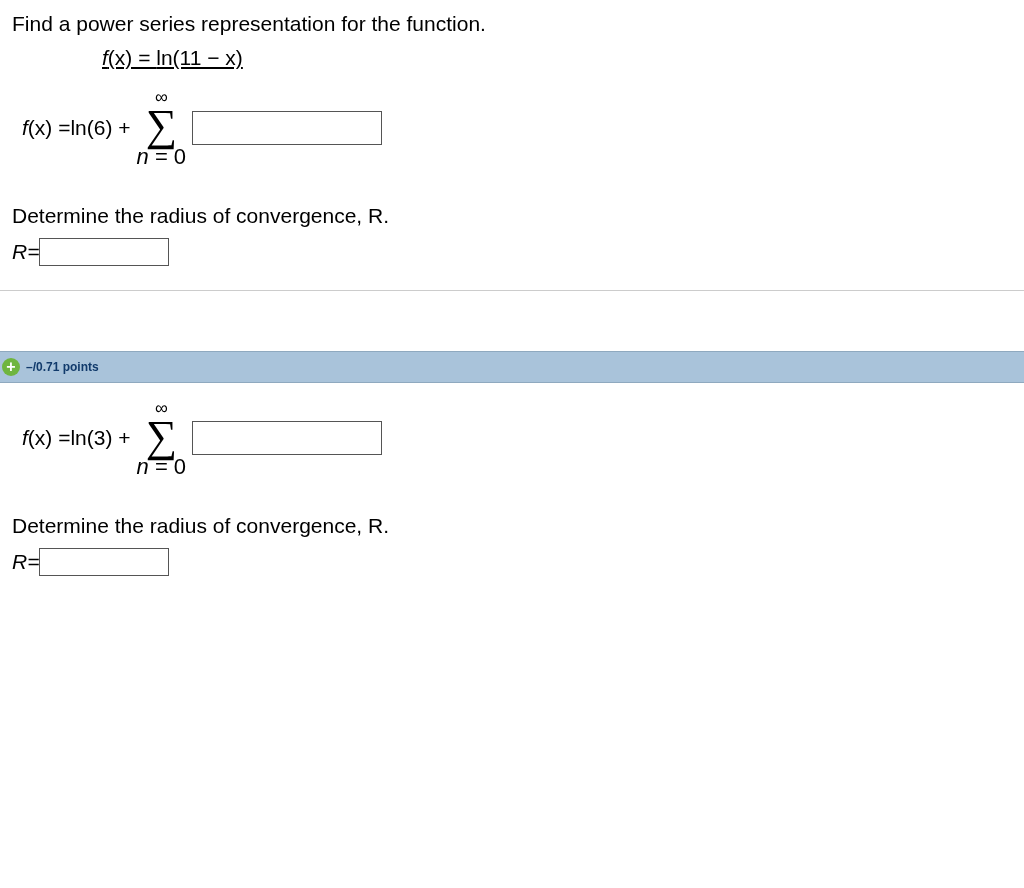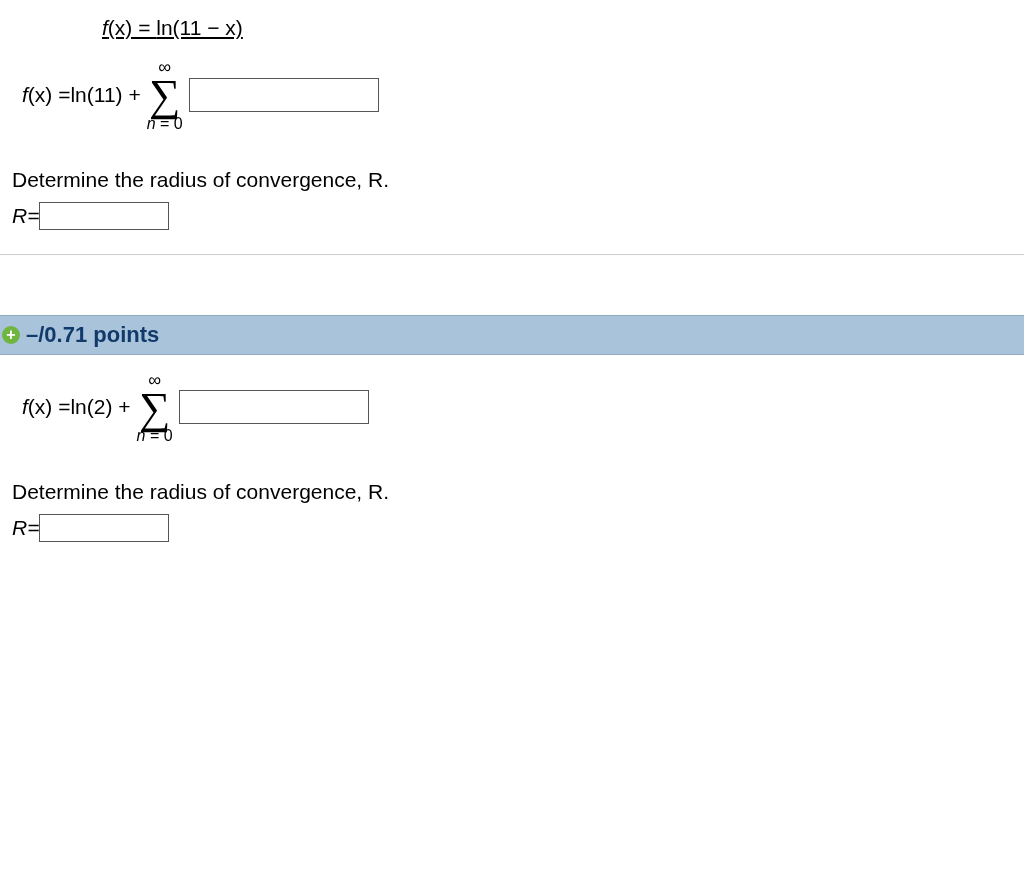--- a/index.html
+++ b/index.html
@@ -41,21 +41,21 @@
   }
   .sum-wrap .top {
     font-size: 18px;
   }
   .sum-wrap .sigma {
     font-size: 44px;
     line-height: 0.9;
     font-family: "Times New Roman", serif;
   }
   .sum-wrap .bottom {
-    font-size: 16px;
+    font-size: 22px;
     font-style: italic;
   }
   input.answer-box {
     height: 30px;
     border: 1px solid #555;
     font-size: 18px;
     padding: 2px 4px;
     box-sizing: border-box;
     vertical-align: middle;
     font-family: inherit;
@@ -101,39 +101,40 @@
     font-size: 16px;
     line-height: 17px;
     text-align: center;
     margin-right: 6px;
     cursor: pointer;
     flex-shrink: 0;
   }
   .points-text {
     color: #113a6b;
     font-weight: bold;
-    font-size: 22px;
+    font-size: 12px;
   }
   sup {
     font-size: 0.7em;
   }
 </style>
 </head>
 <body>
 
 <div class="question-block">
+  <div class="prompt">Find a power series representation for the function.</div>
 
   <div class="fn-line">
     <span>f</span><span class="roman">(x) = </span><span class="roman">ln(11 − x)</span>
   </div>
 
   <div class="answer-line">
     <span>f</span>
       <span class="roman">(x) = </span>
-      <span class="roman">ln(11) + </span>
+      <span class="roman">ln(6) + </span>
     <span class="sum-wrap">
       <span class="top">∞</span>
       <span class="sigma">∑</span>
       <span class="bottom"><span>n</span><span style="font-style:normal"> = 0</span></span>
     </span>
     <input type="text" class="answer-box big-box" style="">
   </div>
 
   <div class="prompt radius-prompt">Determine the radius of convergence, R.</div>
   <div class="r-line">
@@ -149,21 +150,21 @@
   <div class="expand-btn">+</div>
   <span class="points-text">–/0.71 points</span>
 </div>
 
 <div class="question-block">
 
 
   <div class="answer-line">
     <span>f</span>
       <span class="roman">(x) = </span>
-      <span class="roman">ln(2) + </span>
+      <span class="roman">ln(3) + </span>
     <span class="sum-wrap">
       <span class="top">∞</span>
       <span class="sigma">∑</span>
       <span class="bottom"><span>n</span><span style="font-style:normal"> = 0</span></span>
     </span>
     <input type="text" class="answer-box big-box" style="">
   </div>
 
   <div class="prompt radius-prompt">Determine the radius of convergence, R.</div>
   <div class="r-line">

